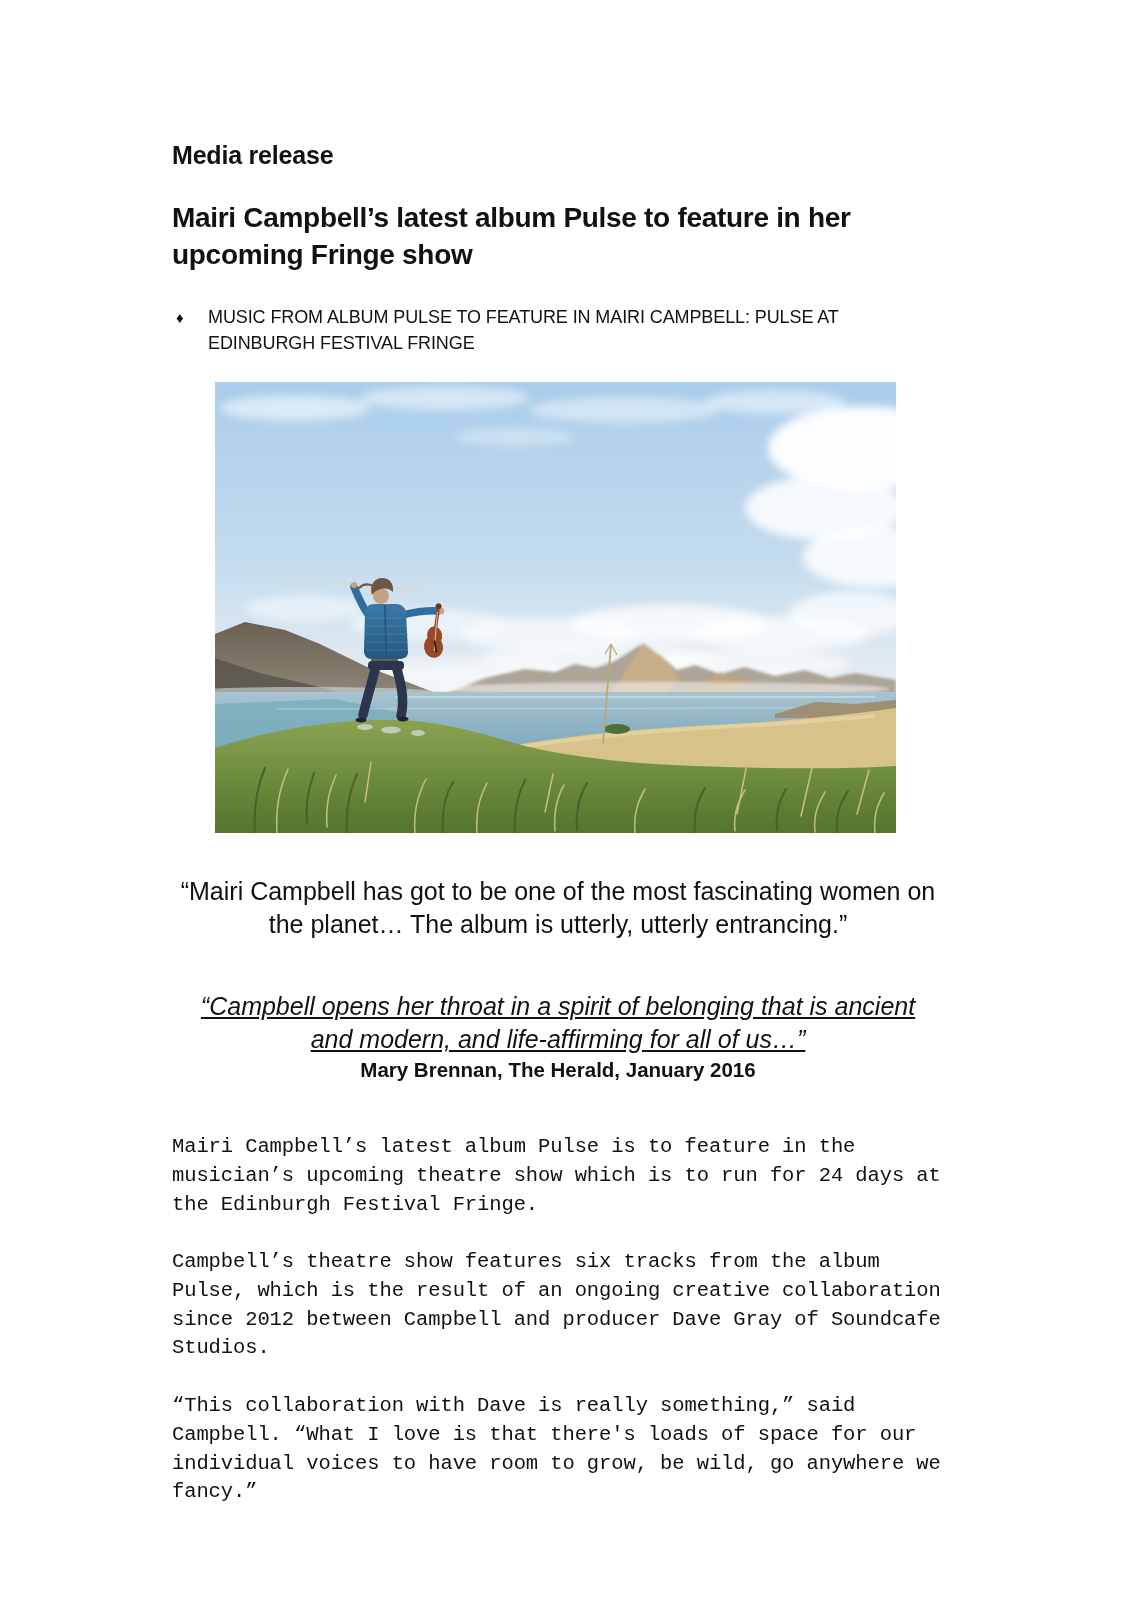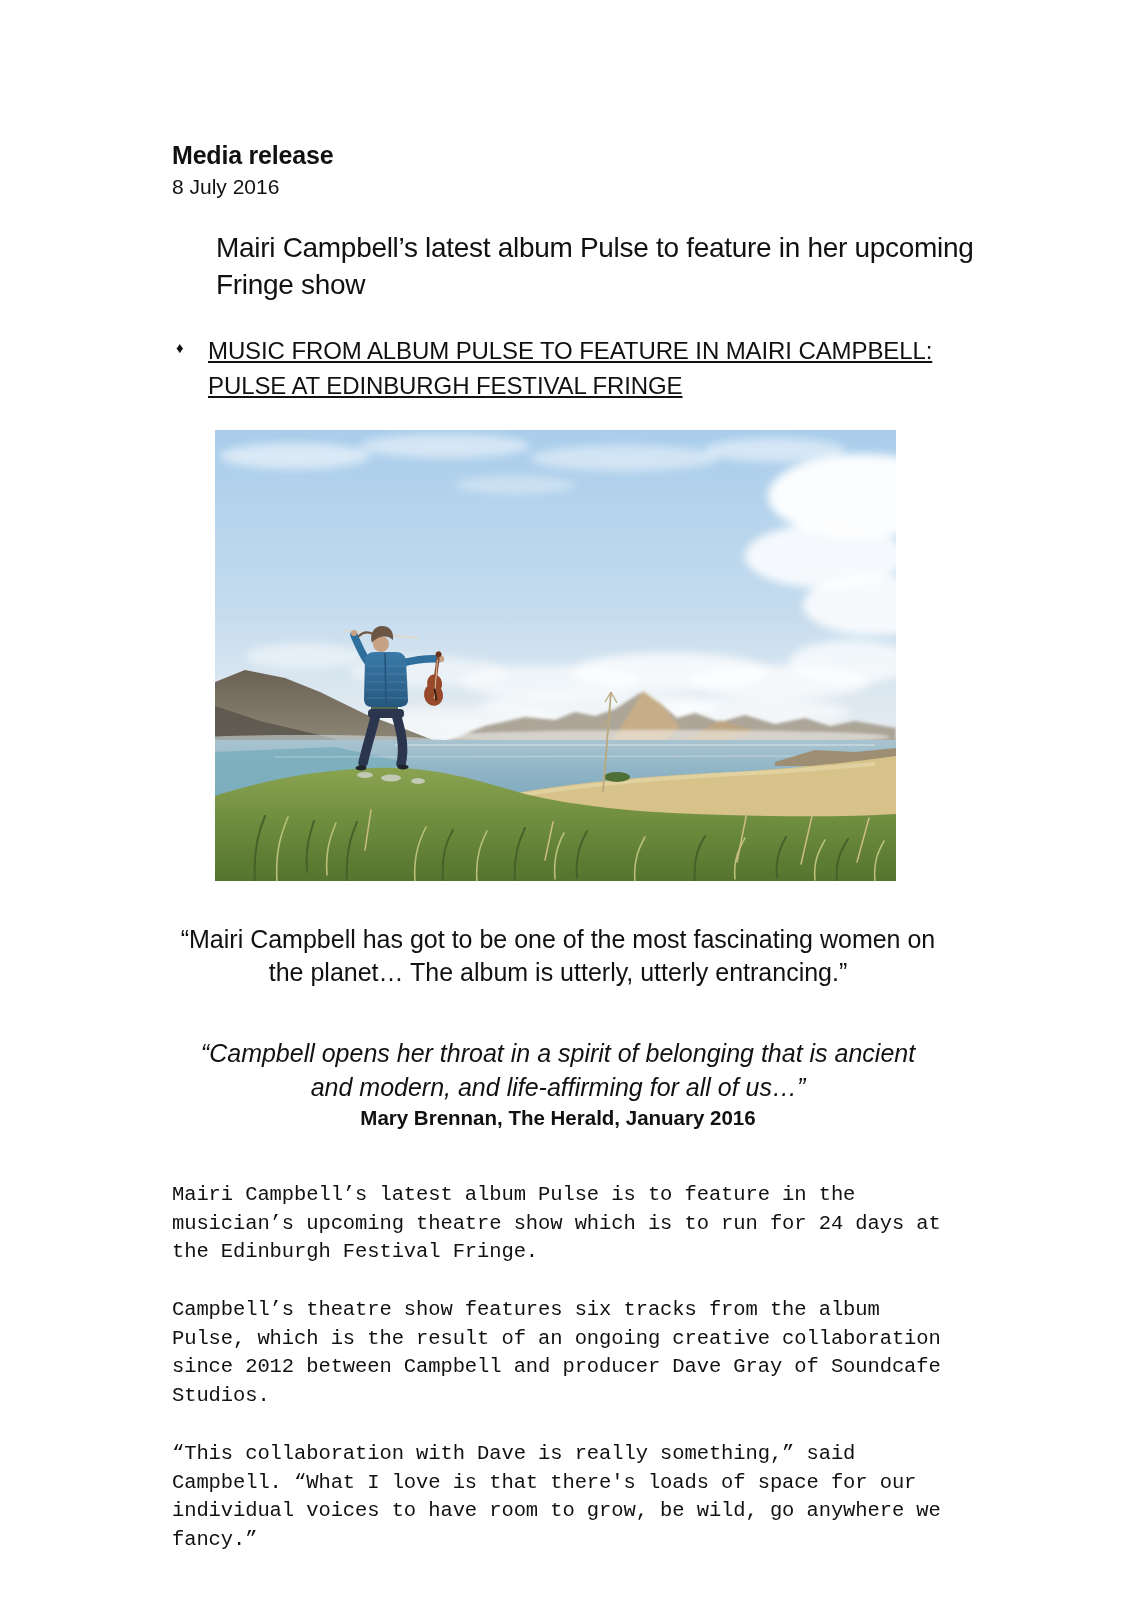--- a/index.html
+++ b/index.html
@@ -11,50 +11,48 @@
     -webkit-font-smoothing: antialiased;
   }
   .page { position: relative; width: 1132px; height: 1600px; overflow: hidden; }
   .content { position: absolute; left: 172px; top: 140px; width: 790px; }
 
   .kicker { font-size: 25px; font-weight: 700; line-height: 1.2; letter-spacing: -0.2px; }
   .date   { font-size: 21px; line-height: 1.3; margin-top: 3px; }
 
   .headline {
     margin-top: 30px;
-    font-size: 28px; font-weight: 400; line-height: 1.32;
+    font-size: 28px; font-weight: 700; line-height: 1.32;
     letter-spacing: -0.3px;
     width: 780px;
-    margin-left: 44px;
   }
 
   .bullet-row { margin-top: 30px; display: flex; align-items: flex-start; width: 772px; }
   .bullet-glyph { font-size: 15px; line-height: 28px; width: 22px; flex: none; margin-left: 4px; }
-  .bullet-text { font-size: 24px; line-height: 1.45; letter-spacing: -0.1px; padding-left: 10px; text-decoration: underline; }
+  .bullet-text { font-size: 18px; line-height: 1.45; letter-spacing: -0.1px; padding-left: 10px; }
 
   .photo-wrap { margin-top: 26px; margin-left: 43px; width: 681px; height: 451px; }
   .photo-wrap svg { display: block; width: 681px; height: 451px; }
 
   .quote { margin-top: 42px; text-align: center; width: 772px; }
   .quote-text { font-size: 25px; line-height: 1.33; margin: 0 auto; width: 756px; }
-  .quote-text.italic { font-style: italic; }
+  .quote-text.italic { font-style: italic; text-decoration: underline; }
   .quote-attrib { font-size: 20.5px; line-height: 1.33; font-weight: 700; }
   .quote.second { margin-top: 48px; }
 
   .body-copy { margin-top: 50px; width: 778px; font-family: Liberation Mono, monospace; }
   .body-copy p { margin: 0 0 29px 0; font-size: 20.5px; line-height: 1.4; letter-spacing: -0.1px; }
 </style>
 </head>
 <body>
 
 <div class="page">
   <div class="content">
 
     <div class="kicker">Media release</div>
-    <div class="date">8 July 2016</div>
 
     <h1 class="headline" style="margin-bottom:0;">Mairi Campbell’s latest album Pulse to feature in her upcoming Fringe show</h1>
 
     <div class="bullet-row">
       <span class="bullet-glyph">♦</span>
       <span class="bullet-text">MUSIC FROM ALBUM PULSE TO FEATURE IN MAIRI CAMPBELL: PULSE AT EDINBURGH FESTIVAL FRINGE</span>
     </div>
 
     <div class="photo-wrap">
       <svg viewBox="0 0 681 451" preserveAspectRatio="none" role="img" aria-label="Mairi Campbell standing on a grassy headland holding a fiddle and raised bow, with sea, distant mountains and a cloudy blue sky behind">

